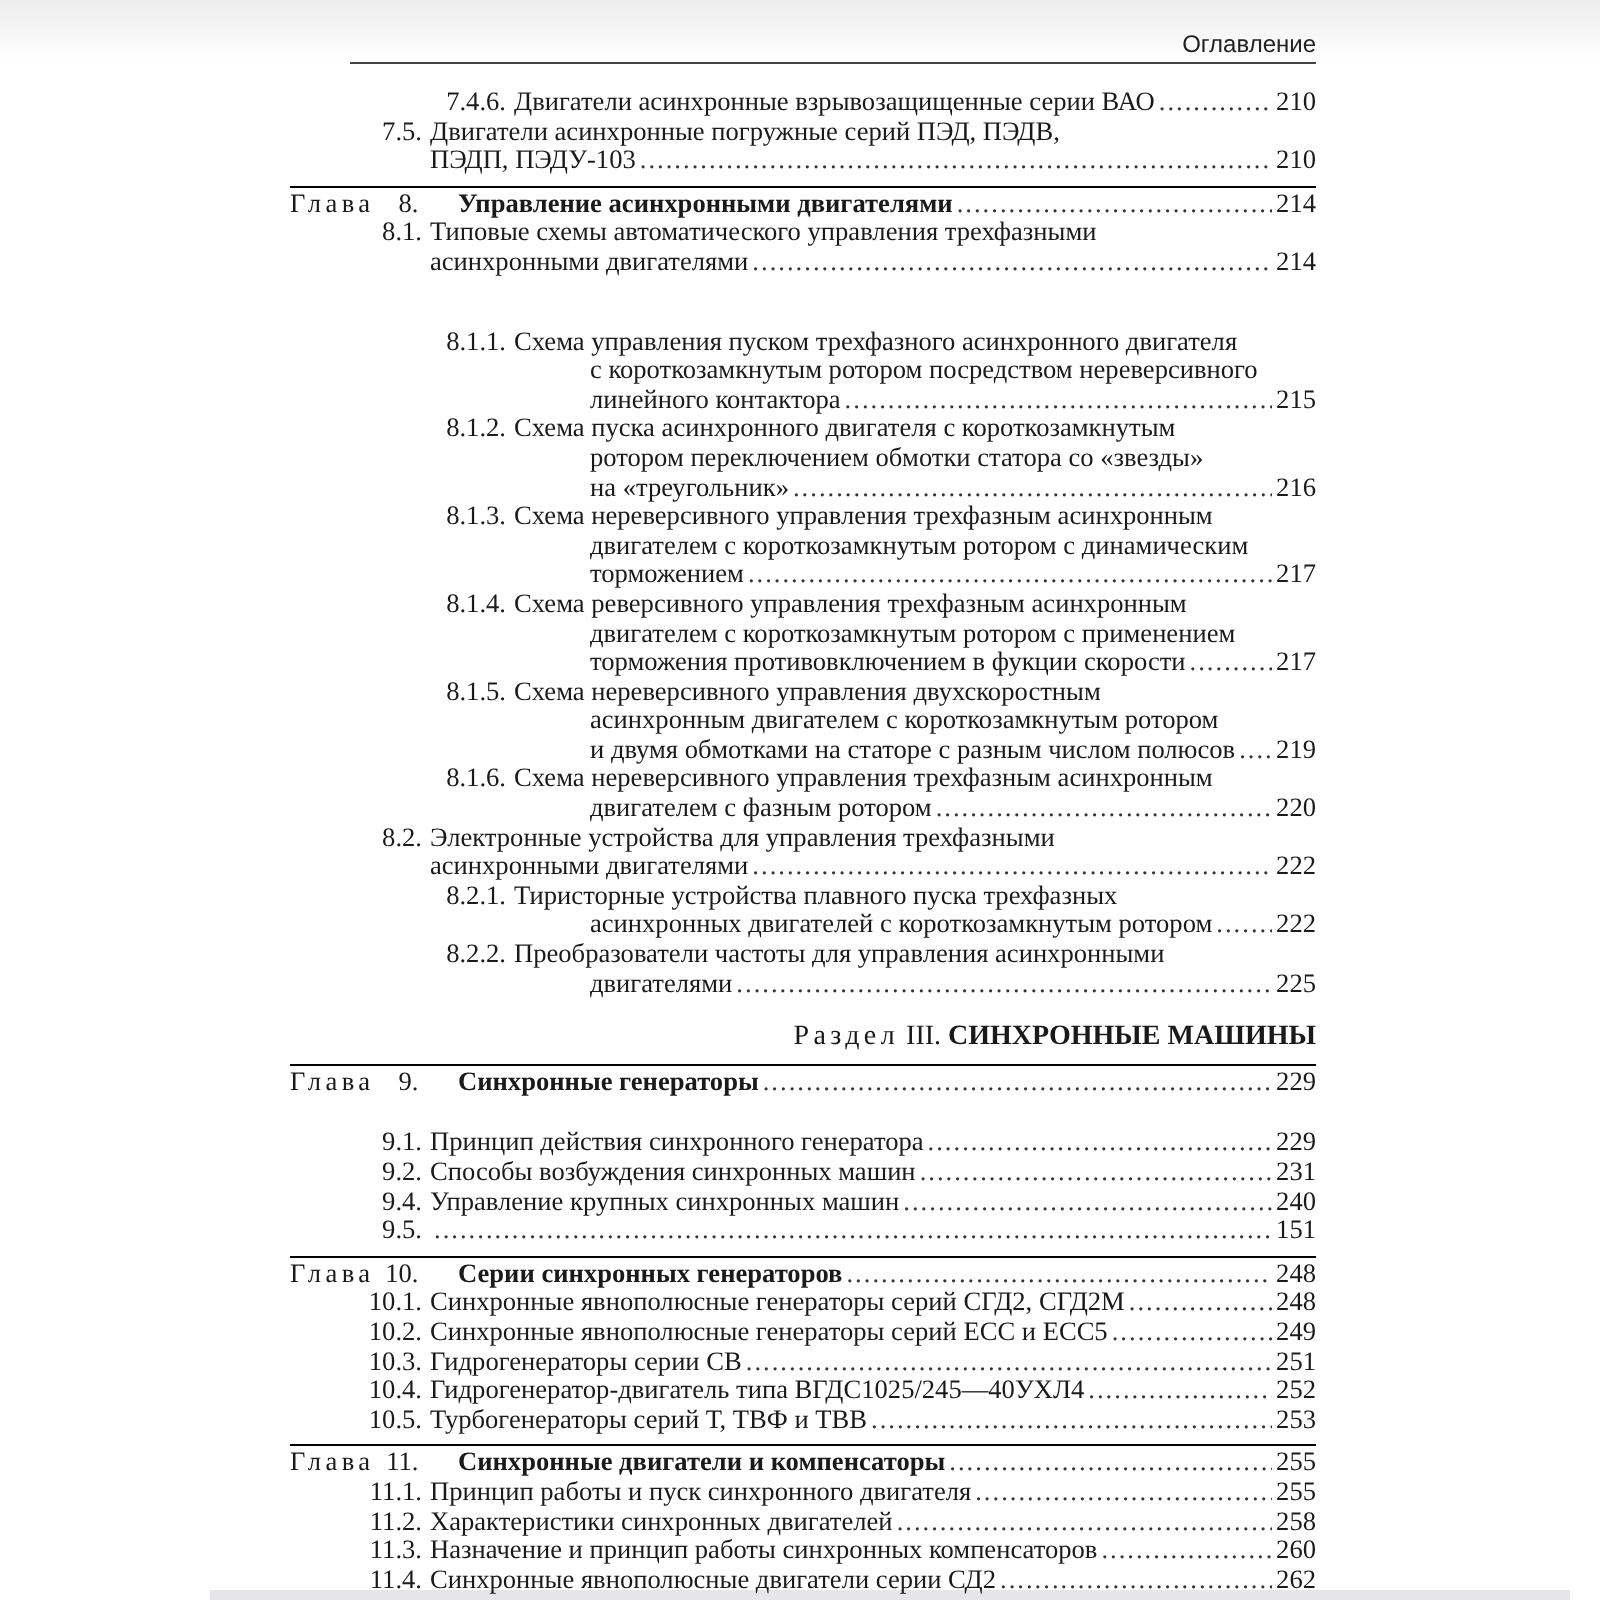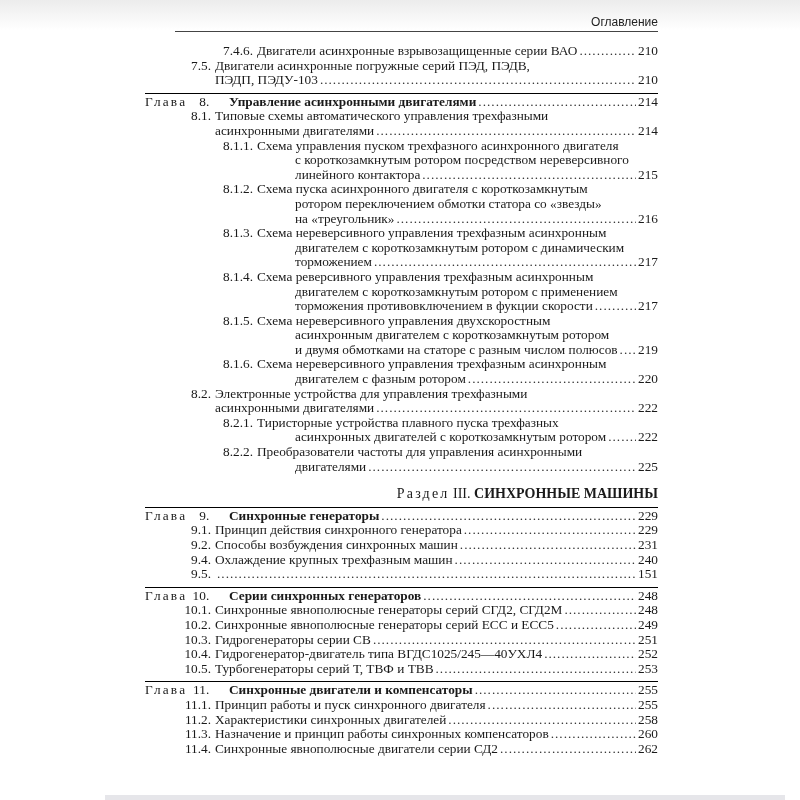--- a/index.html
+++ b/index.html
@@ -100,21 +100,21 @@
         </div>
         <div class="line">
           <span style="display: inline-block; flex: 0 0 auto; width: 70px;"></span>
           <span class="txt">асинхронными двигателями</span>
           <span class="dots"></span>
           <span class="page-no">214</span>
         </div>
       </div>
       <div class="entry l3">
         <div class="line">
-          <span class="num" style="width: 108px;">8.1.1.</span>
+          <span class="num" style="width: 108px; margin-top: 25px;">8.1.1.</span>
           <span class="txt">Схема управления пуском трехфазного асинхронного двигателя</span>
         </div>
         <div class="line">
           <span style="display: inline-block; flex: 0 0 auto; width: 150px;"></span>
           <span class="txt">с короткозамкнутым ротором посредством нереверсивного</span>
         </div>
         <div class="line">
           <span style="display: inline-block; flex: 0 0 auto; width: 150px;"></span>
           <span class="txt">линейного контактора</span>
           <span class="dots"></span>
@@ -237,38 +237,38 @@
       <div class="entry chapter">
         <div class="line">
           <span class="num" style="width: 80px; text-align: left;"><span class="label">Глава</span><span style="display: inline-block; width: 22px; text-align: right;">9.</span></span>
           <span class="txt">Синхронные генераторы</span>
           <span class="dots"></span>
           <span class="page-no">229</span>
         </div>
       </div>
       <div class="entry l2">
         <div class="line">
-          <span class="num" style="width: 66px;">9.1.</span>
+          <span class="num" style="width: 66px; margin-top: 16px;">9.1.</span>
           <span class="txt">Принцип действия синхронного генератора</span>
           <span class="dots"></span>
           <span class="page-no">229</span>
         </div>
       </div>
       <div class="entry l2">
         <div class="line">
           <span class="num" style="width: 66px;">9.2.</span>
           <span class="txt">Способы возбуждения синхронных машин</span>
           <span class="dots"></span>
           <span class="page-no">231</span>
         </div>
       </div>
       <div class="entry l2">
         <div class="line">
           <span class="num" style="width: 66px;">9.4.</span>
-          <span class="txt">Охлаждение крупных трехфазным машин</span>
+          <span class="txt">Управление крупных синхронных машин</span>
           <span class="dots"></span>
           <span class="page-no">240</span>
         </div>
       </div>
       <div class="entry l2">
         <div class="line">
           <span class="num" style="width: 66px;">9.5.</span>
           <span class="dots"></span>
           <span class="page-no">151</span>
         </div>

